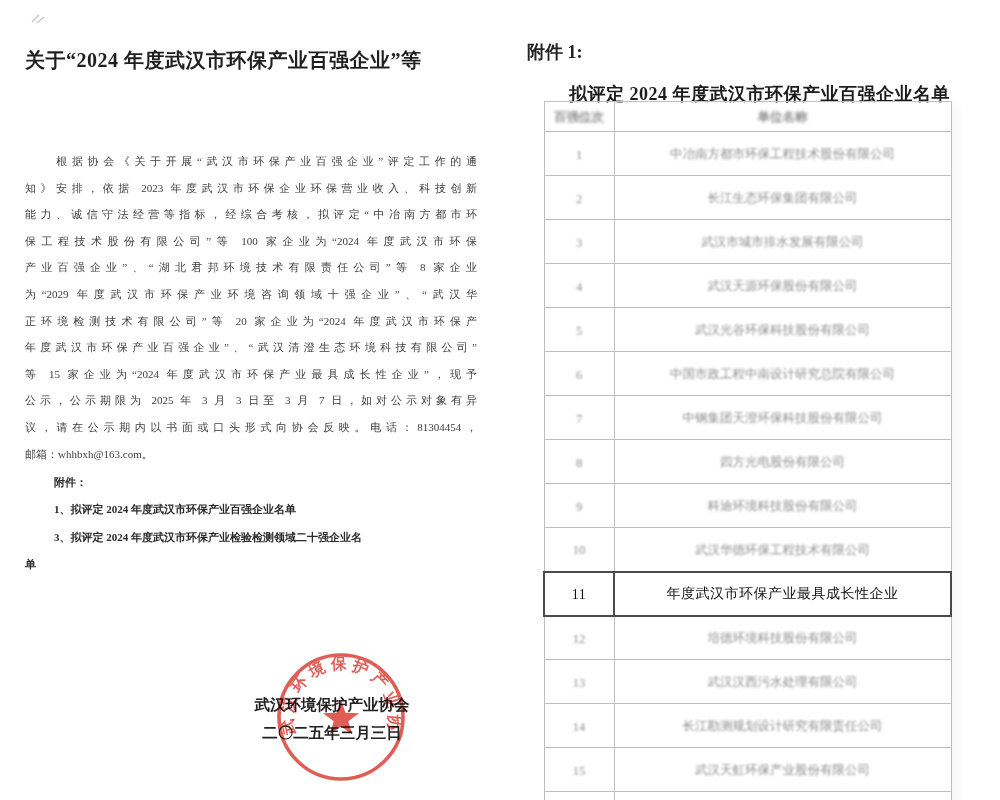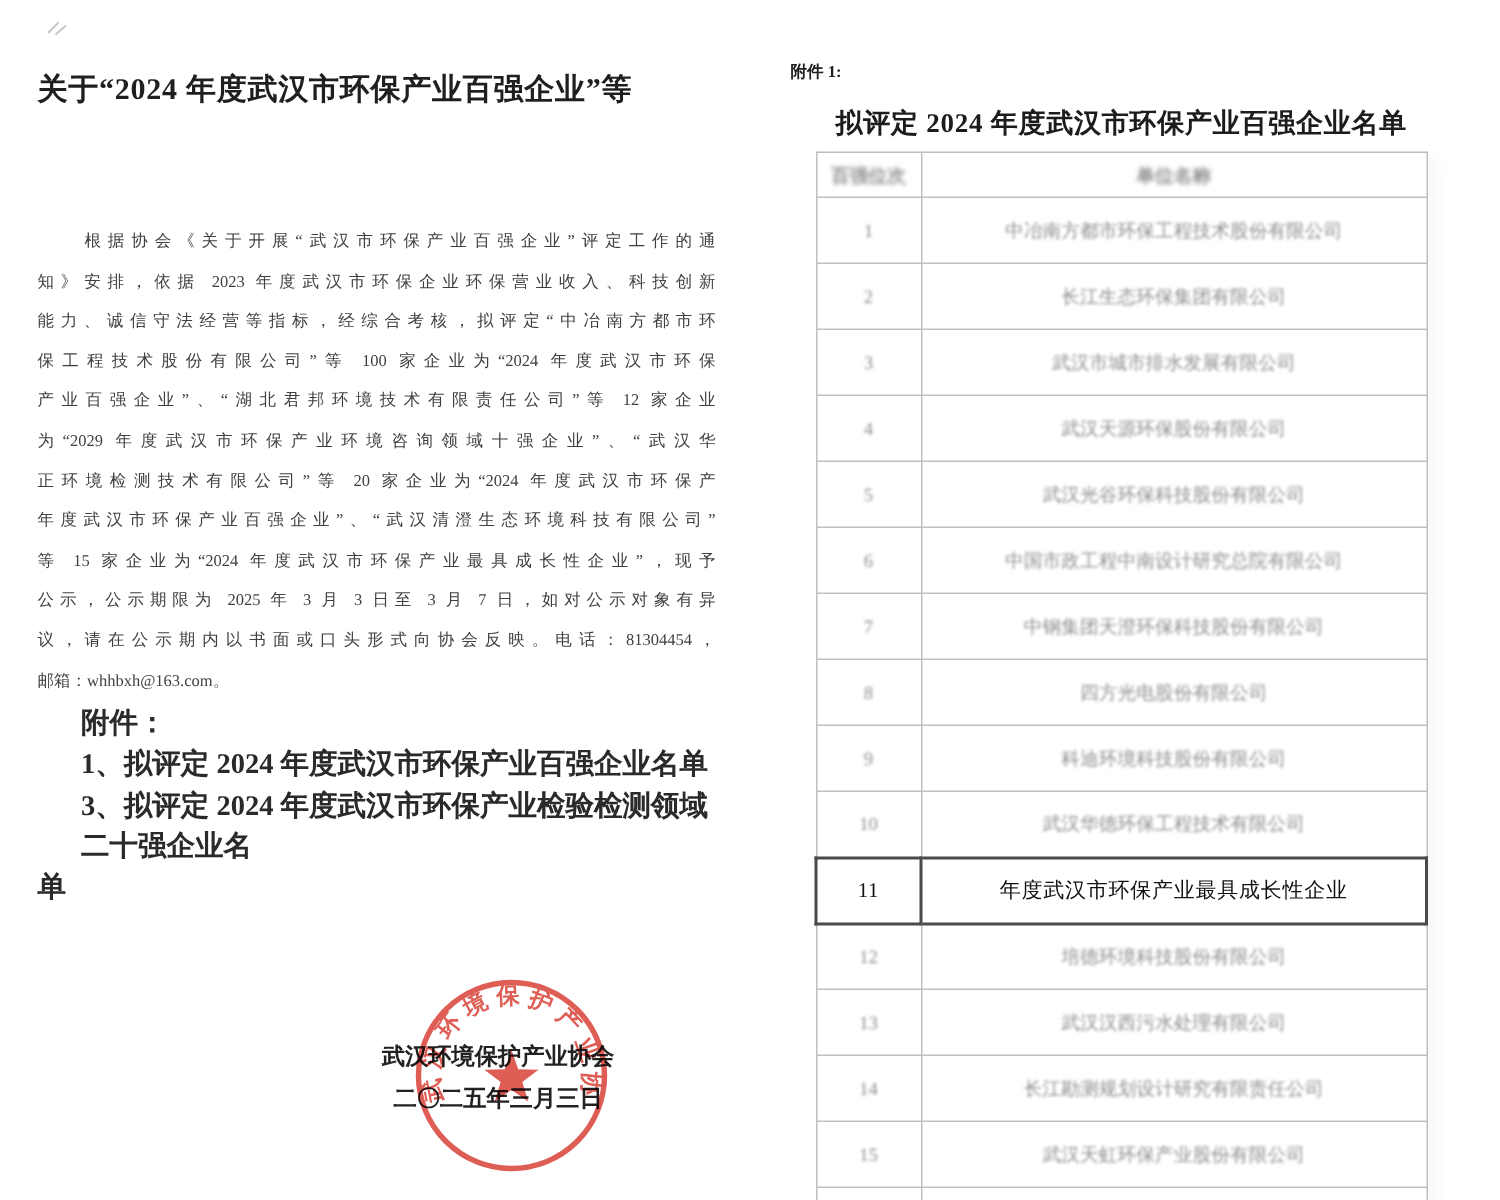--- a/index.html
+++ b/index.html
@@ -15,33 +15,33 @@
     font-size:20px;font-weight:bold;line-height:36px;text-align:left;
     letter-spacing:.5px;color:#1f1f1f;
   }
   .body-block{position:absolute;left:25px;top:148px;width:452px;}
   .body-line{
     font-size:11px;line-height:26.6px;color:#404040;
     text-align:justify;text-align-last:justify;
   }
   .body-line:last-child{text-align-last:left;}
   .att-block{position:absolute;left:25px;top:469px;width:452px;}
-  .att-line{font-size:19px;line-height:27.3px;color:#2a2a2a;font-weight:600;}
+  .att-line{font-size:11px;line-height:27.3px;color:#2a2a2a;font-weight:600;}
   .att-line.indent{padding-left:29px;}
   .signature{
     position:absolute;left:237px;top:691px;width:190px;text-align:center;
     font-size:15.5px;line-height:28px;color:#222;font-weight:600;
   }
   .seal{position:absolute;left:275px;top:649px;mix-blend-mode:multiply;opacity:.93;}
   .seal text{font-family:"Liberation Serif","DejaVu Serif",serif;font-weight:bold;}
   
   .page-right{position:absolute;left:500px;top:0;width:500px;height:800px;}
-  .att-label{position:absolute;left:27px;top:40px;font-size:11px;font-weight:bold;color:#222;}
+  .att-label{position:absolute;left:27px;top:40px;font-size:18px;font-weight:bold;color:#222;}
   .list-title{
-    position:absolute;left:43px;top:70px;width:409px;margin:0;text-align:center;
+    position:absolute;left:43px;top:70px;width:409px;margin:12px;text-align:center;
     font-size:18px;font-weight:bold;letter-spacing:.5px;color:#1c1c1c;
   }
   .roster{
     position:absolute;left:43px;top:101px;width:409px;border-collapse:collapse;
     table-layout:fixed;box-shadow:6px 4px 10px rgba(0,0,0,.035);
   }
   .roster th,.roster td{
     border:1px solid #bfbfbf;padding:0;text-align:center;vertical-align:middle;
     overflow:hidden;white-space:nowrap;
   }
@@ -73,21 +73,21 @@
     <div class="body-block">
 
         <div class="body-line">　　根据协会《关于开展“武汉市环保产业百强企业”评定工作的通</div>
 
         <div class="body-line">知》安排，依据 2023 年度武汉市环保企业环保营业收入、科技创新</div>
 
         <div class="body-line">能力、诚信守法经营等指标，经综合考核，拟评定“中冶南方都市环</div>
 
         <div class="body-line">保工程技术股份有限公司”等 100 家企业为“2024 年度武汉市环保</div>
 
-        <div class="body-line">产业百强企业”、“湖北君邦环境技术有限责任公司”等 12 家企业</div>
+        <div class="body-line">产业百强企业”、“湖北君邦环境技术有限责任公司”等 8 家企业</div>
 
         <div class="body-line">为“2029 年度武汉市环保产业环境咨询领域十强企业”、“武汉华</div>
 
         <div class="body-line">正环境检测技术有限公司”等 20 家企业为“2024 年度武汉市环保产</div>
 
         <div class="body-line">年度武汉市环保产业百强企业”、“武汉清澄生态环境科技有限公司”</div>
 
         <div class="body-line">等 15 家企业为“2024 年度武汉市环保产业最具成长性企业”，现予</div>
 
         <div class="body-line">公示，公示期限为 2025 年 3 月 3 日至 3 月 7 日，如对公示对象有异</div>

